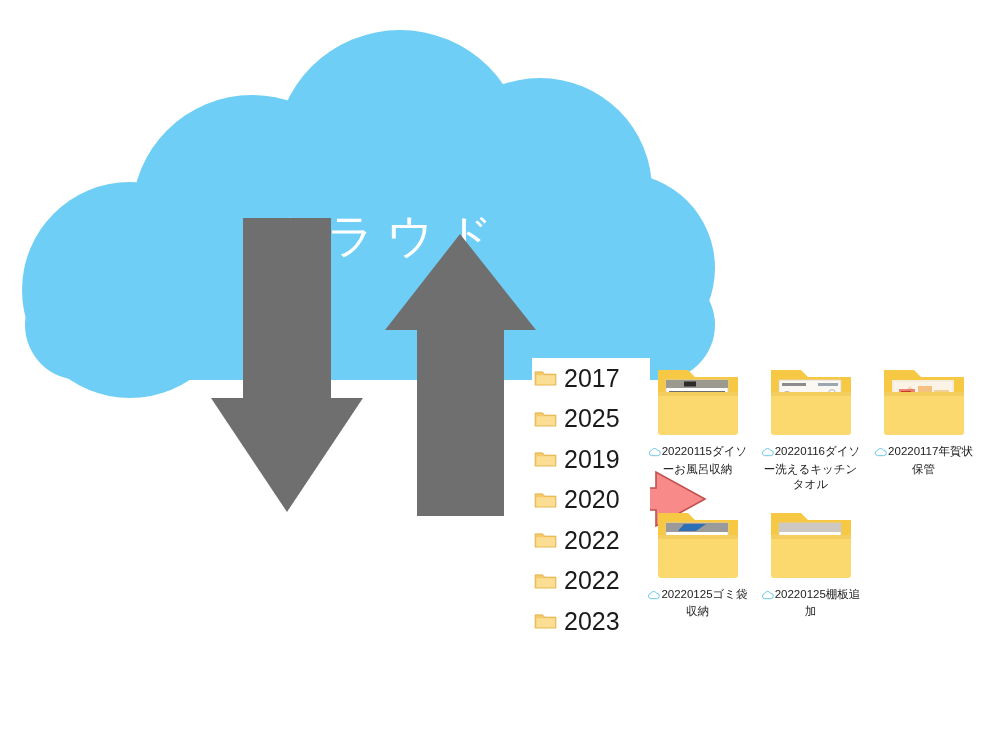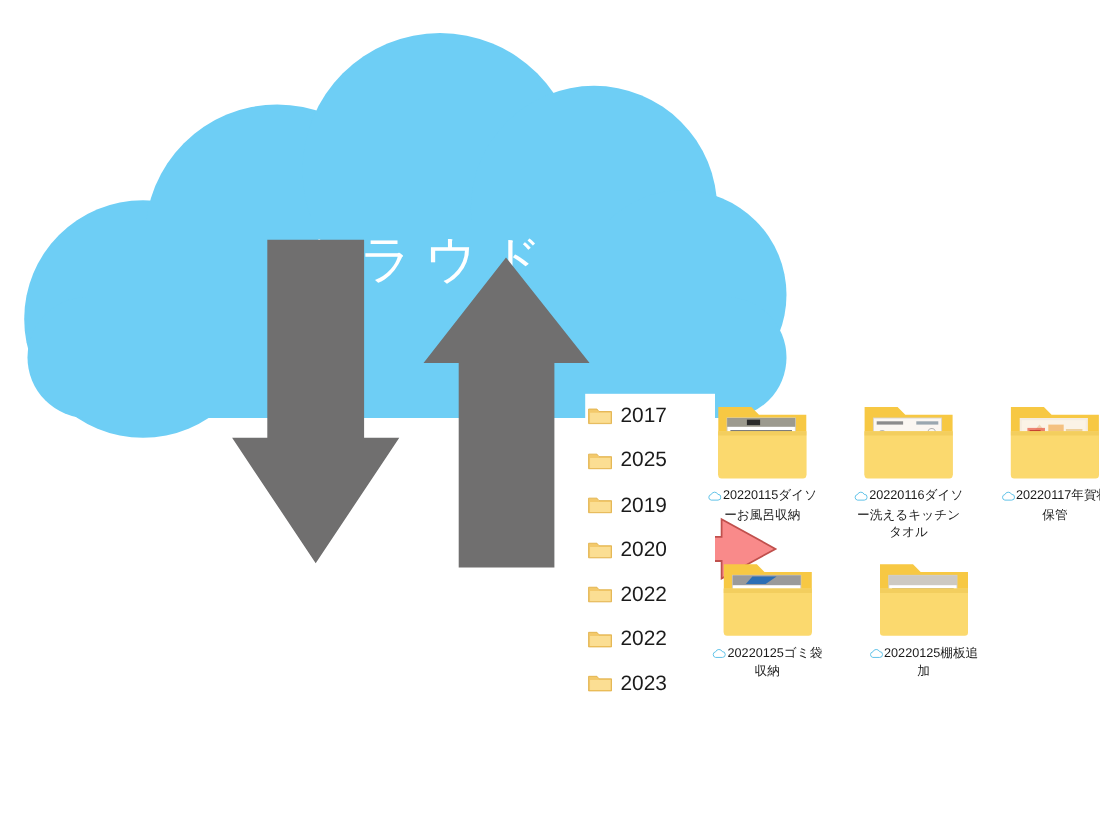--- a/index.html
+++ b/index.html
@@ -63,36 +63,35 @@
     background: #ffffff;
     padding-left: 2px;
   }
   .year-row .mini-folder {
     width: 23px;
     height: 18px;
     margin-right: 7px;
     flex: 0 0 auto;
   }
   .year-label {
-    font-size: 19px;
+    font-size: 25px;
     color: #1b1b1b;
     line-height: 1;
     font-family: "Liberation Sans", sans-serif;
   }
 
   
   #folder-grid {
     position: absolute;
     left: 641px;
     top: 362px;
     width: 352px;
   }
   .folder-row {
     display: flex;
-    gap: 29px;
   }
   .folder-cell {
     width: 113px;
     margin-right: 0px;
     display: flex;
     flex-direction: column;
     align-items: center;
   }
   .folder-icon-wrap {
     width: 96px;

